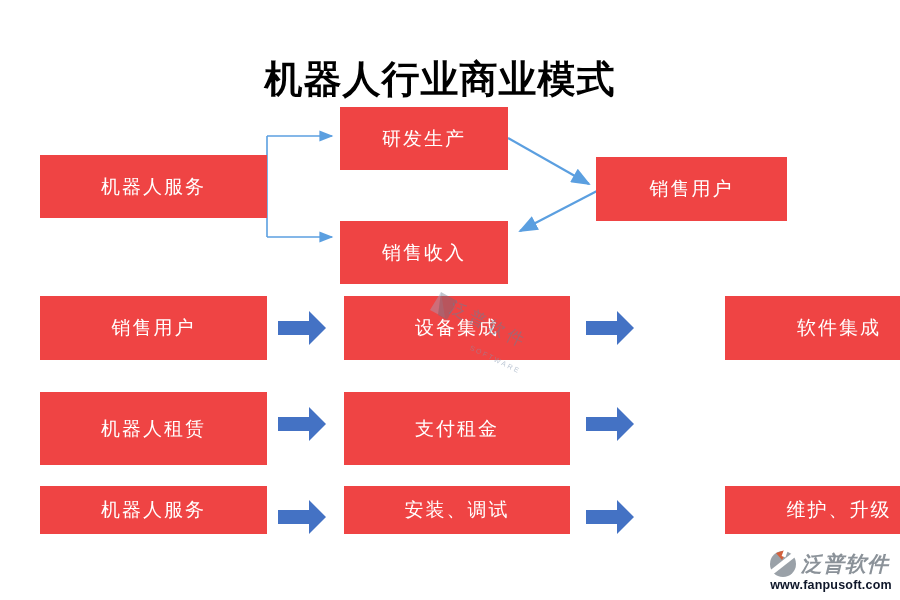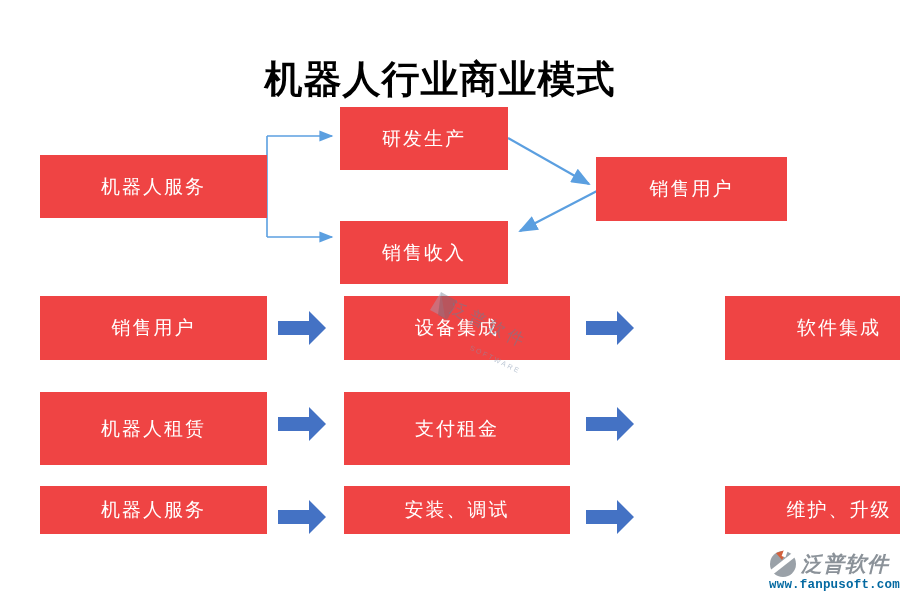--- a/index.html
+++ b/index.html
@@ -67,23 +67,23 @@
   }
   .brand-row { display:flex; align-items:center; }
   .brand-name {
     font-size:21px; font-weight:bold; font-style:italic;
     color:#8b9299; letter-spacing:1px; margin-left:2px;
     font-family:"Liberation Serif","DejaVu Serif",serif;
     white-space:nowrap;
   }
   .brand-url {
     margin-top:0px; text-align:center;
-    font-size:12.5px; font-weight:bold; color:#0369a1;
+    font-size:12.5px; font-weight:bold; color:#0f172a;
     letter-spacing:0.2px; white-space:nowrap;
-    font-family:Liberation Mono, monospace;
+    font-family:Liberation Sans, sans-serif;
   }
 </style>
 </head>
 <body>
 
 <div class="stage">
 
   <div class="page-title">机器人行业商业模式</div>
 
   <svg class="connector-layer" width="900" height="600" viewBox="0 0 900 600">

